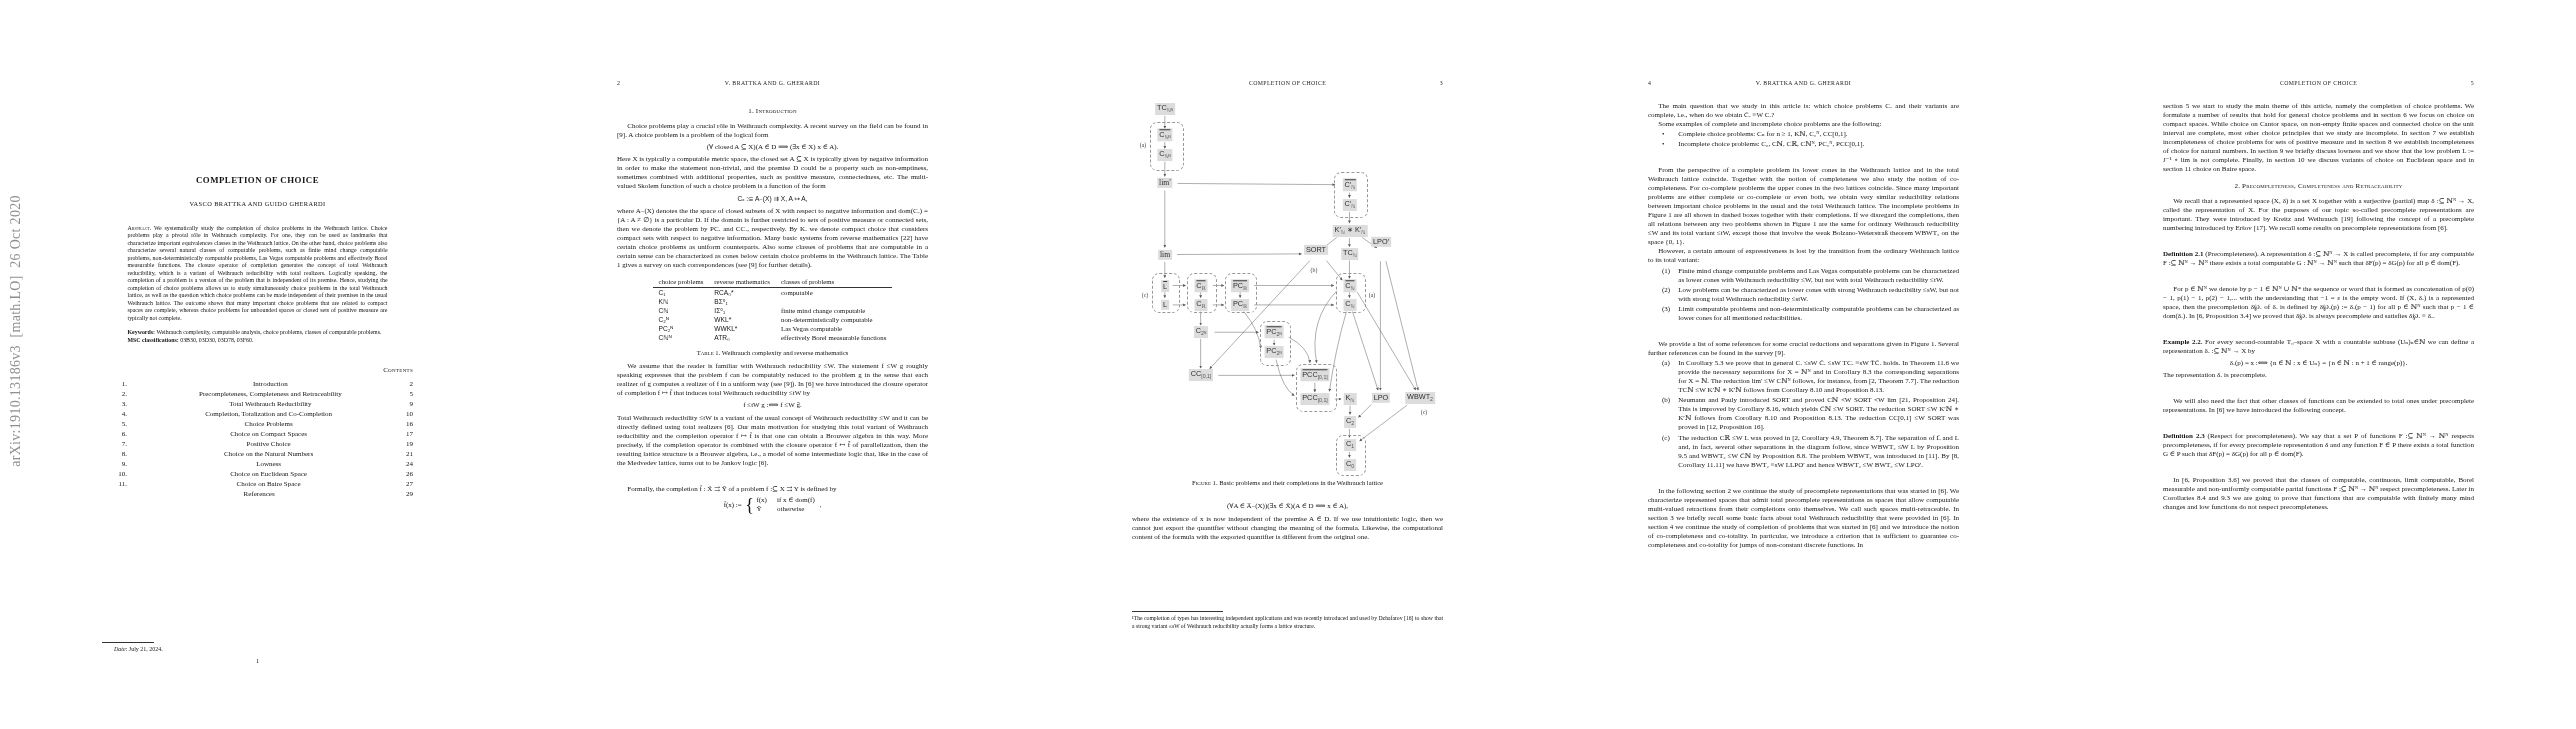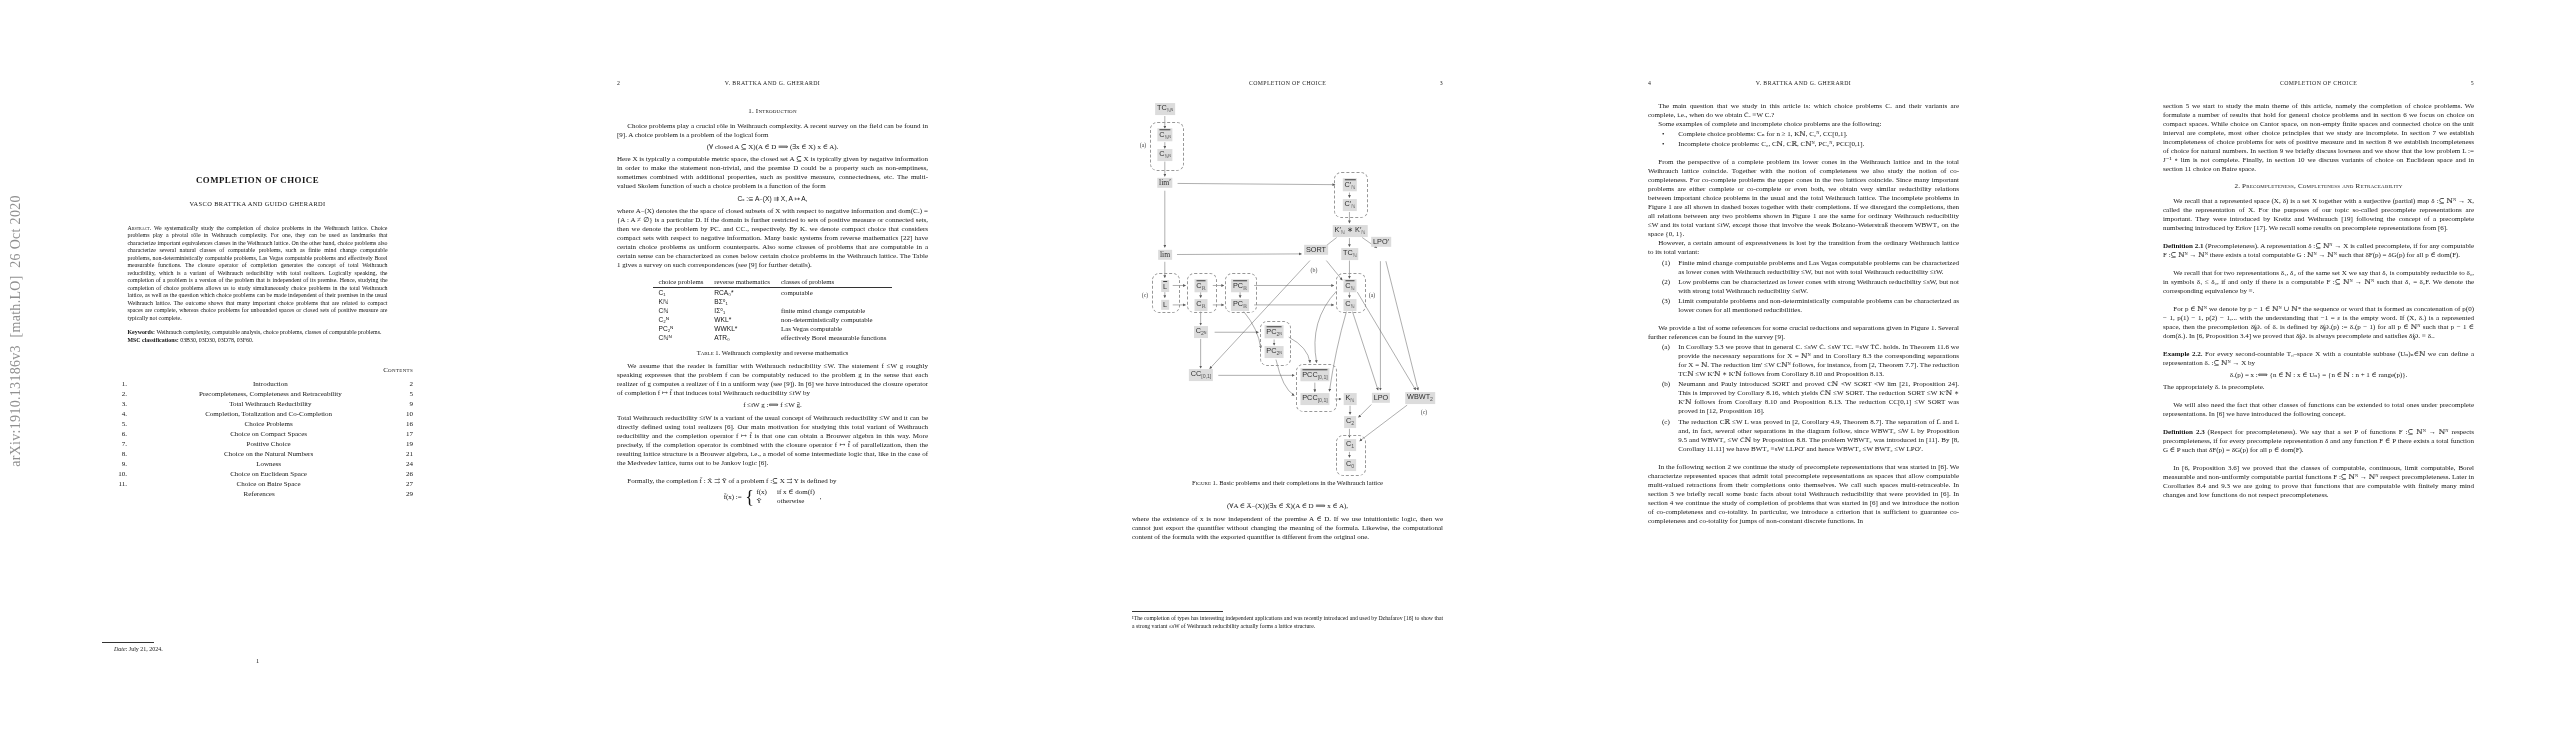--- a/index.html
+++ b/index.html
@@ -13,21 +13,21 @@
   .rh .rh-c{flex:1;text-align:center;}
   .rh .rh-side{width:18px;}
   .rh .rh-l{text-align:left;}
   .rh .rh-r{text-align:right;}
 
   
   .col{position:absolute;left:102px;width:311px;font-size:7px;line-height:9px;
        text-align:justify;}
   p{margin:0;}
   p.ind{text-indent:10.3px;}
-  .sp{margin-top:9px;}
+  .sp{margin-top:17px;}
   .sec{font-variant:small-caps;font-weight:normal;font-size:7px;text-align:center;
        margin:8px 0 5.5px 0;letter-spacing:0.2px;}
   .disp{text-align:center;margin:3px 0 3.6px 0;text-indent:0;}
   .sc{font-variant:small-caps;}
 
   
   .wm{position:absolute;left:16.4px;top:331px;transform:translate(-50%,-50%) rotate(-90deg);
       white-space:pre;font-size:14px;color:#8f8f8f;letter-spacing:0.3px;}
   .p1col{position:absolute;left:102px;top:175px;width:311px;}
   .title{text-align:center;font-weight:bold;font-size:8.8px;letter-spacing:0.5px;}
@@ -428,25 +428,24 @@
     <div class="rh">
       <span class="rh-side"></span>
       <span class="rh-c">COMPLETION OF CHOICE</span>
       <span class="rh-side rh-r">5</span>
     </div>
     <div class="col" style="top:102px">
       <p>section 5 we start to study the main theme of this article, namely the completion of choice problems. We formulate a number of results that hold for general choice problems and in section 6 we focus on choice on compact spaces. While choice on Cantor space, on non-empty finite spaces and connected choice on the unit interval are complete, most other choice principles that we study are incomplete. In section 7 we establish incompleteness of choice problems for sets of positive measure and in section 8 we establish incompleteness of choice for natural numbers. In section 9 we briefly discuss lowness and we show that the low problem L := J⁻¹ ∘ lim is not complete. Finally, in section 10 we discuss variants of choice on Euclidean space and in section 11 choice on Baire space.</p>
       <div class="sec">2. Precompleteness, Completeness and Retraceability</div>
       <p class="ind">We recall that a represented space (X, δ) is a set X together with a surjective (partial) map δ :⊆ ℕᴺ → X, called the representation of X. For the purposes of our topic so-called precomplete representations are important. They were introduced by Kreitz and Weihrauch [19] following the concept of a precomplete numbering introduced by Eršov [17]. We recall some results on precomplete representations from [6].</p>
       <p class="defp sp"><span class="dlab">Definition 2.1</span><span> (Precompleteness).</span><span> A representation δ :⊆ ℕᴺ → X is called precomplete, if for any computable F :⊆ ℕᴺ → ℕᴺ there exists a total computable G : ℕᴺ → ℕᴺ such that δF(p) = δG(p) for all p ∈ dom(F).</span></p>
-      <p class="ind sp">We recall that for two representations δ₁, δ₂ of the same set X we say that δ₁ is computably reducible to δ₂, in symbols δ₁ ≤ δ₂, if and only if there is a computable F :⊆ ℕᴺ → ℕᴺ such that δ₁ = δ₂F. We denote the corresponding equivalence by ≡.</p>
       <p class="ind sp">For p ∈ ℕᴺ we denote by p − 1 ∈ ℕᴺ ∪ ℕ* the sequence or word that is formed as concatenation of p(0) − 1, p(1) − 1, p(2) − 1,... with the understanding that −1 = ε is the empty word. If (X, δₓ) is a represented space, then the precompletion δ℘ₓ of δₓ is defined by δ℘ₓ(p) := δₓ(p − 1) for all p ∈ ℕᴺ such that p − 1 ∈ dom(δₓ). In [6, Proposition 3.4] we proved that δ℘ₓ is always precomplete and satisfies δ℘ₓ ≡ δₓ.</p>
       <p class="defp sp"><span class="dlab">Example 2.2.</span><span> For every second-countable T₀–space X with a countable subbase (Uₙ)ₙ∈ℕ we can define a representation δₓ :⊆ ℕᴺ → X by</span></p>
       <p class="disp">δₓ(p) = x :⟺ {n ∈ ℕ : x ∈ Uₙ} = {n ∈ ℕ : n + 1 ∈ range(p)}.</p>
-      <p>The appropriately δₓ is precomplete.</p>
+      <p>The representation δₓ is precomplete.</p>
       <p class="ind sp">We will also need the fact that other classes of functions can be extended to total ones under precomplete representations. In [6] we have introduced the following concept.</p>
       <p class="defp sp"><span class="dlab">Definition 2.3</span><span> (Respect for precompleteness).</span><span> We say that a set P of functions F :⊆ ℕᴺ → ℕᴺ respects precompleteness, if for every precomplete representation δ and any function F ∈ P there exists a total function G ∈ P such that δF(p) = δG(p) for all p ∈ dom(F).</span></p>
       <p class="ind sp">In [6, Proposition 3.6] we proved that the classes of computable, continuous, limit computable, Borel measurable and non-uniformly computable partial functions F :⊆ ℕᴺ → ℕᴺ respect precompleteness. Later in Corollaries 8.4 and 9.3 we are going to prove that functions that are computable with finitely many mind changes and low functions do not respect precompleteness.</p>
     </div>
   </div>
 
 </div>
 
 
 </body></html>

